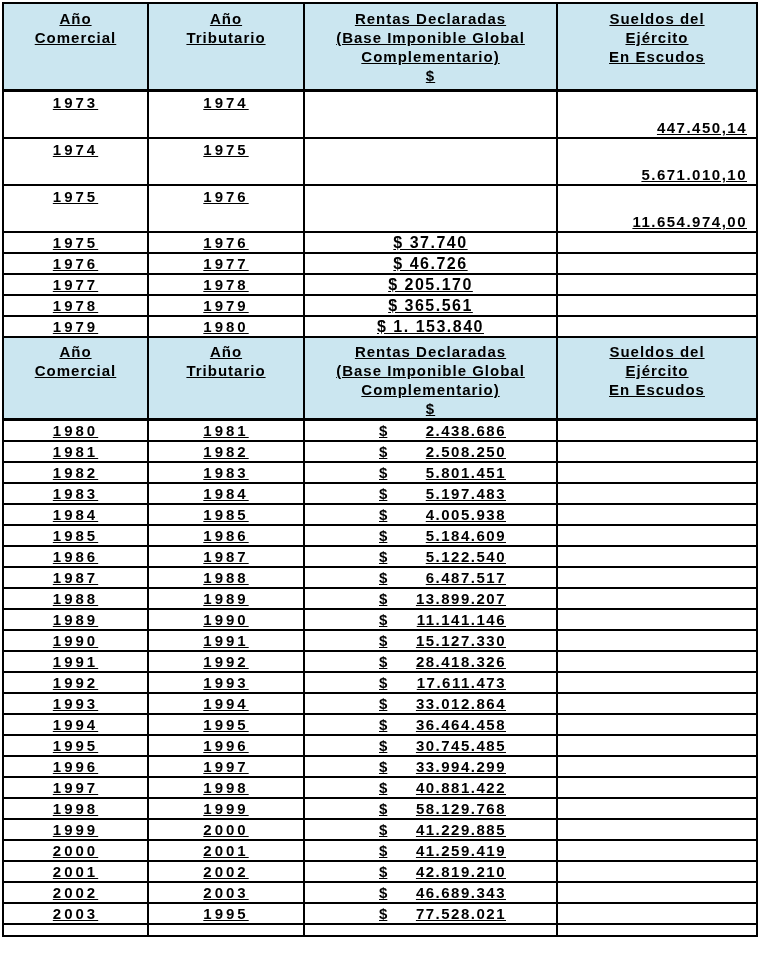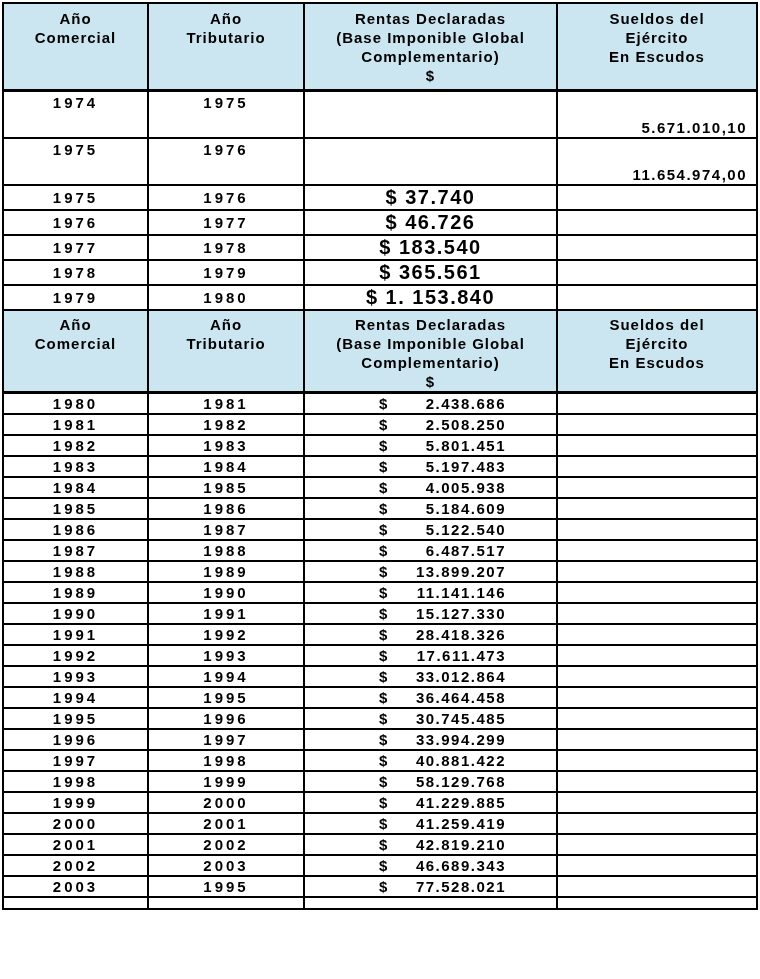--- a/index.html
+++ b/index.html
@@ -9,20 +9,21 @@
     width: 760px;
     height: 979px;
     overflow: hidden;
     font-family: "Liberation Sans", "DejaVu Sans", sans-serif;
   }
   .sheet {
     position: absolute;
     left: 2px;
     top: 2px;
     width: 660px;
+    text-decoration: underline;
   }
   table.mtable {
     border-collapse: collapse;
     table-layout: fixed;
     width: 754px;
     font-weight: bold;
     color: #000000;
   }
   col.c1 { width: 145px; }
   col.c2 { width: 156px; }
@@ -68,21 +69,21 @@
   
   tr.row td { height: 19px; }
 
   td.year {
     text-align: center;
     font-size: 15px;
     letter-spacing: 3px;
   }
   td.rentas-center {
     text-align: center;
-    font-size: 20px;
+    font-size: 16px;
     letter-spacing: 1.5px;
     white-space: pre;
   }
   td.rentas-split { font-size: 15px; }
   .money {
     display: flex;
     justify-content: space-between;
     align-items: baseline;
     padding-left: 74px;
     padding-right: 50px;
@@ -114,20 +115,26 @@
     <th>Rentas Declaradas
 (Base Imponible Global
 Complementario)
 $</th>
     <th>Sueldos del
 Ejército
 En Escudos</th>
   </tr>
 
   <tr class="tall">
+    <td class="year">1973</td>
+    <td class="year">1974</td>
+    <td class="blank"></td>
+    <td class="escudos">447.450,14</td>
+  </tr>
+  <tr class="tall">
     <td class="year">1974</td>
     <td class="year">1975</td>
     <td class="blank"></td>
     <td class="escudos">5.671.010,10</td>
   </tr>
   <tr class="tall">
     <td class="year">1975</td>
     <td class="year">1976</td>
     <td class="blank"></td>
     <td class="escudos">11.654.974,00</td>
@@ -141,21 +148,21 @@
   </tr>
   <tr class="row">
     <td class="year">1976</td>
     <td class="year">1977</td>
     <td class="rentas-center">$ 46.726</td>
     <td class="blank"></td>
   </tr>
   <tr class="row">
     <td class="year">1977</td>
     <td class="year">1978</td>
-    <td class="rentas-center">$ 183.540</td>
+    <td class="rentas-center">$ 205.170</td>
     <td class="blank"></td>
   </tr>
   <tr class="row">
     <td class="year">1978</td>
     <td class="year">1979</td>
     <td class="rentas-center">$ 365.561</td>
     <td class="blank"></td>
   </tr>
   <tr class="row">
     <td class="year">1979</td>

